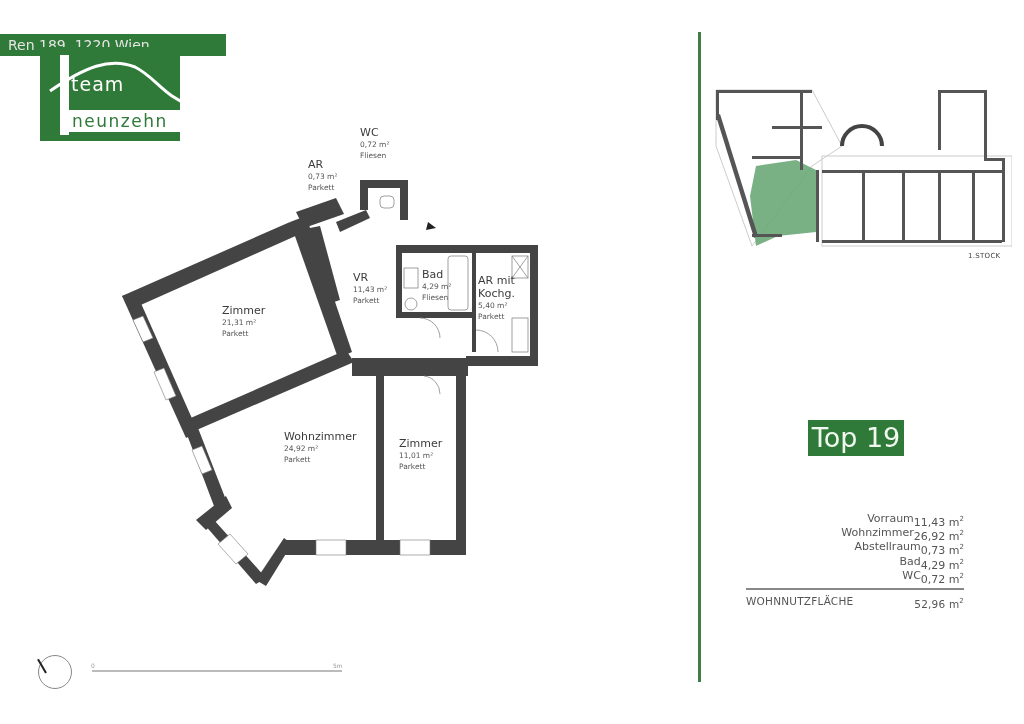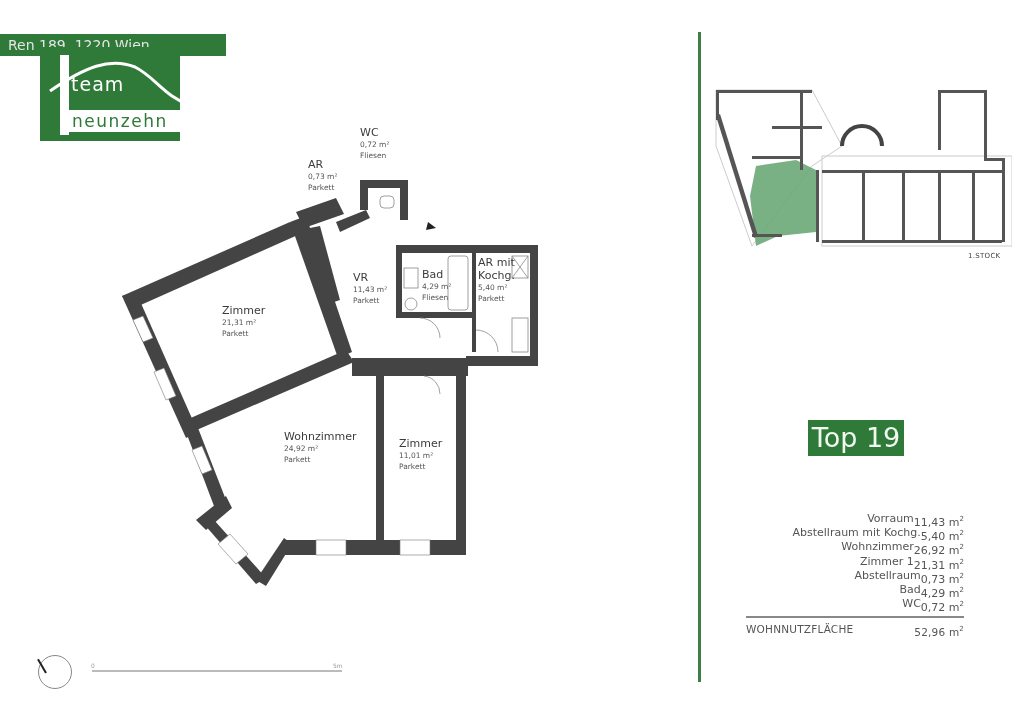--- a/index.html
+++ b/index.html
@@ -125,21 +125,21 @@
 <div class="lbl" style="left:353px;top:271px;">
   <span>VR</span>
   <span class="sub">11,43 m²</span>
   <span class="sub">Parkett</span>
 </div>
 <div class="lbl" style="left:422px;top:268px;">
   <span>Bad</span>
   <span class="sub">4,29 m²</span>
   <span class="sub">Fliesen</span>
 </div>
-<div class="lbl" style="left:478px;top:256px;">
+<div class="lbl" style="left:478px;top:274px;">
   <span>AR mit</span><br>
   <span>Kochg.</span>
   <span class="sub">5,40 m²</span>
   <span class="sub">Parkett</span>
 </div>
 <div class="lbl" style="left:284px;top:430px;">
   <span>Wohnzimmer</span>
   <span class="sub">24,92 m²</span>
   <span class="sub">Parkett</span>
 </div>
@@ -189,30 +189,22 @@
 <span class="abs stock">1.STOCK</span>
 
 <div class="abs topbadge">Top 19</div>
 
 <div class="abs areas">
   <div class="arow">
       <span>Vorraum</span>
       <span class="v"><span>11,43 m</span><sup>2</sup></span>
     </div>
   <div class="arow">
-      <span>Abstellraum mit Kochg.</span>
-      <span class="v"><span>5,40 m</span><sup>2</sup></span>
-    </div>
-  <div class="arow">
       <span>Wohnzimmer</span>
       <span class="v"><span>26,92 m</span><sup>2</sup></span>
-    </div>
-  <div class="arow">
-      <span>Zimmer 1</span>
-      <span class="v"><span>21,31 m</span><sup>2</sup></span>
     </div>
   <div class="arow">
       <span>Abstellraum</span>
       <span class="v"><span>0,73 m</span><sup>2</sup></span>
     </div>
   <div class="arow">
       <span>Bad</span>
       <span class="v"><span>4,29 m</span><sup>2</sup></span>
     </div>
   <div class="arow">

